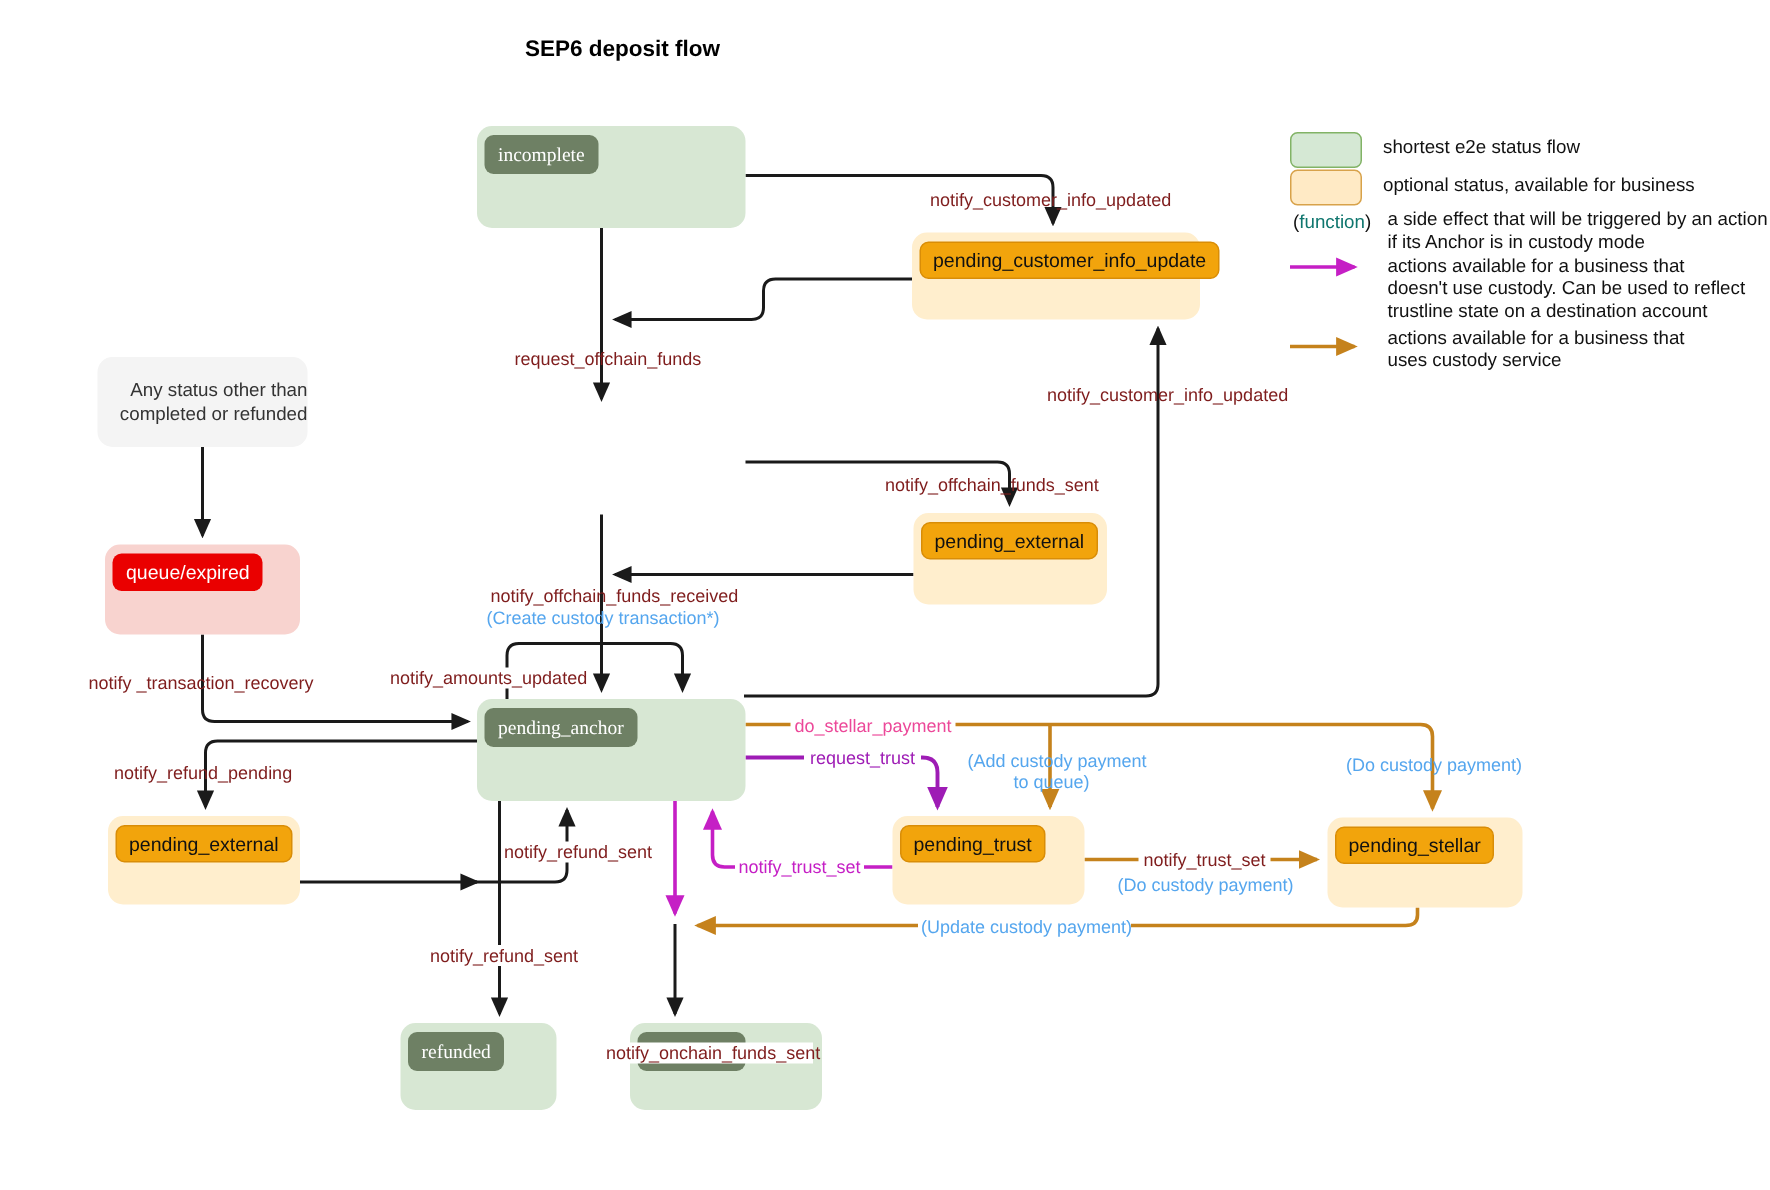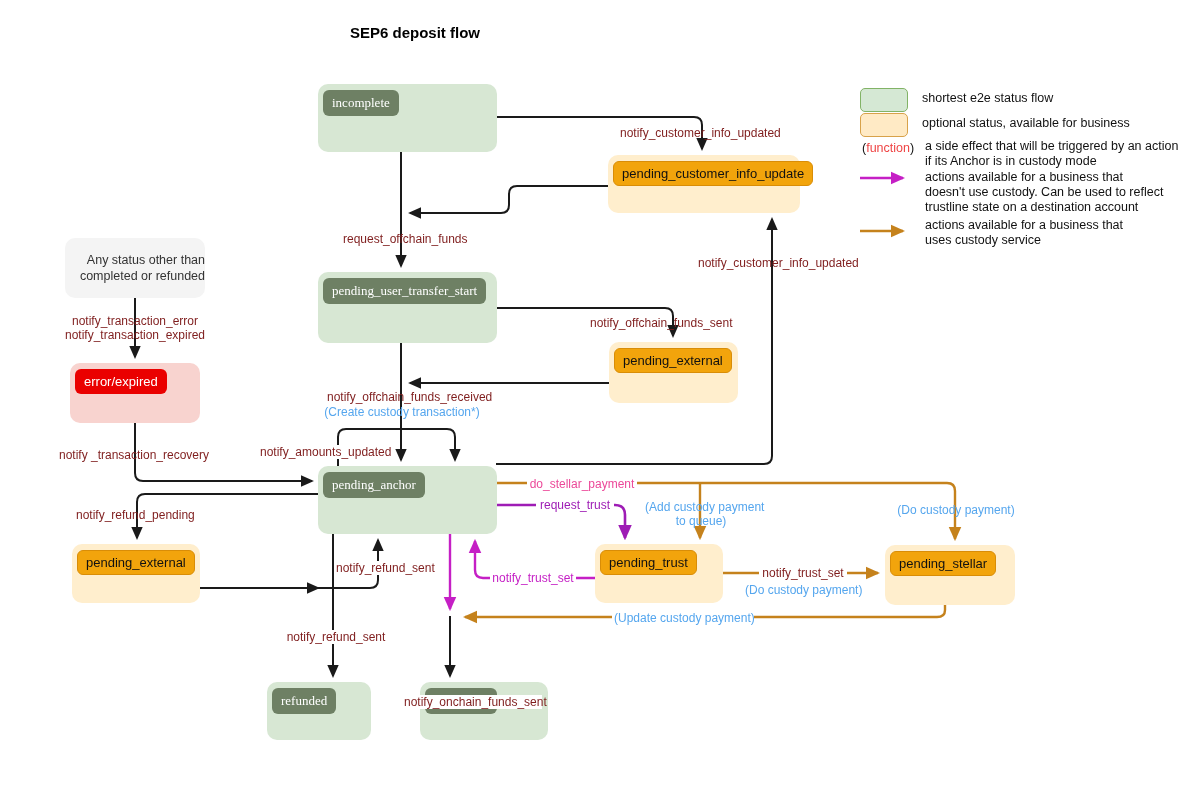--- a/index.html
+++ b/index.html
@@ -24,21 +24,21 @@
   .el.bg{background:#ffffff;padding:0 2px;}
   .el.blue{color:#55a6ee;}
   .el.magenta{color:#c51fc5;}
   .el.purple{color:#9e1cb5;}
   .el.oredtx{color:#ec4899;}
   
   .swatch{position:absolute;width:46px;height:22px;border-radius:5px;}
   .swatch.g{background:#d5e8d4;border:1px solid #82b366;}
   .swatch.y{background:#ffeac5;border:1px solid #d8a24a;}
   .leg{position:absolute;font-size:12.5px;color:#111;line-height:15px;white-space:nowrap;}
-  .leg .blue{color:#ef4444;}
+  .leg .blue{color:#0f766e;}
 </style>
 </head>
 <body>
 
 <div class="canvas">
 
   <svg class="wires" width="1180" height="793" viewBox="0 0 1180 793">
     <defs>
       <marker id="mkB" viewBox="0 0 10 10" refX="8.5" refY="5" markerWidth="6.5" markerHeight="6.5" orient="auto-start-reverse">
         <path d="M0,0.6 L10,5 L0,9.4 z" fill="#1a1a1a"></path>
@@ -112,42 +112,39 @@
   <div class="title">SEP6 deposit flow</div>
 
   <div class="node green" style="left:318px;top:84px;width:179px;height:68px;">
     <span class="chip greenc">incomplete</span>
   </div>
 
   <div class="node yellow" style="left:608px;top:155px;width:192px;height:58px;">
     <span class="chip orangec">pending_customer_info_update</span>
   </div>
 
-  <div class="node green" style="left:318px;top:272px;width:179px;height:71px;">
-    <span class="chip greenc">pending_user_transfer_start</span>
-  </div>
 
   <div class="node yellow" style="left:609px;top:342px;width:129px;height:61px;">
     <span class="chip orangec">pending_external</span>
   </div>
 
   <div class="node green" style="left:318px;top:466px;width:179px;height:68px;">
     <span class="chip greenc">pending_anchor</span>
   </div>
 
   <div class="node yellow" style="left:595px;top:544px;width:128px;height:59px;">
     <span class="chip orangec">pending_trust</span>
   </div>
 
   <div class="node yellow" style="left:885px;top:545px;width:130px;height:60px;">
     <span class="chip orangec">pending_stellar</span>
   </div>
 
   <div class="node pink" style="left:70px;top:363px;width:130px;height:60px;">
-    <span class="chip redc">error/expired</span>
+    <span class="chip redc">queue/expired</span>
   </div>
 
   <div class="node yellow" style="left:72px;top:544px;width:128px;height:59px;">
     <span class="chip orangec">pending_external</span>
   </div>
 
   <div class="node green" style="left:267px;top:682px;width:104px;height:58px;">
     <span class="chip greenc">refunded</span>
   </div>
 
@@ -160,24 +157,20 @@
     <div>completed or refunded</div>
   </div>
 
   <div class="el" style="left:620px;top:126px;width:152px;">notify_customer_info_updated</div>
   <div class="el" style="left:698px;top:256px;width:152px;">notify_customer_info_updated</div>
   <div class="el" style="left:343px;top:232px;width:120px;">request_offchain_funds</div>
   <div class="el" style="left:590px;top:316px;width:136px;">notify_offchain_funds_sent</div>
   <div class="el" style="left:327px;top:390px;width:150px;">notify_offchain_funds_received</div>
   <div class="el blue" style="left:322px;top:405px;width:160px;">(Create custody transaction*)</div>
   <div class="el bg" style="left:258px;top:445px;width:126px;">notify_amounts_updated</div>
-  <div class="el" style="left:58px;top:314px;width:154px;">
-    <div>notify_transaction_error</div>
-    <div>notify_transaction_expired</div>
-  </div>
   <div class="el" style="left:58px;top:448px;width:152px;">notify _transaction_recovery</div>
   <div class="el" style="left:76px;top:508px;width:118px;">notify_refund_pending</div>
   <div class="el bg" style="left:334px;top:561px;width:96px;">notify_refund_sent</div>
   <div class="el bg" style="left:284px;top:630px;width:100px;">notify_refund_sent</div>
   <div class="el bg" style="left:402px;top:648px;width:136px;margin-top:47px;">notify_onchain_funds_sent</div>
   <div class="el bg oredtx" style="left:527px;top:477px;width:106px;">do_stellar_payment</div>
   <div class="el blue" style="left:645px;top:500px;width:112px;">
     <div>(Add custody payment</div>
     <div>to queue)</div>
   </div>

